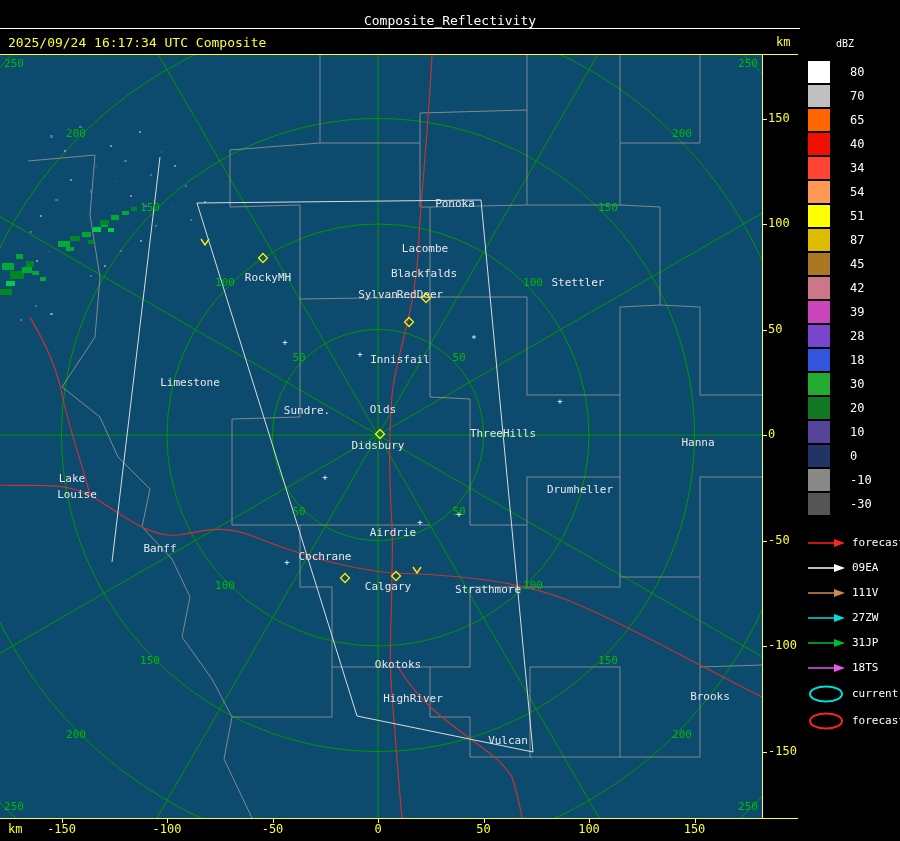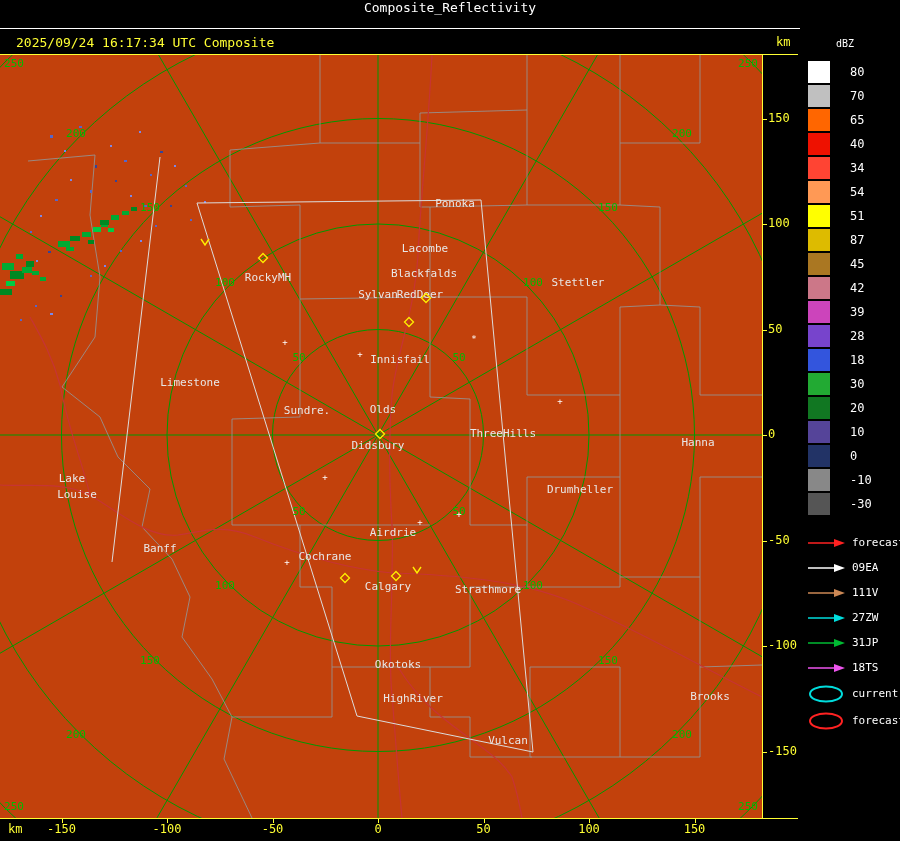--- a/index.html
+++ b/index.html
@@ -1,28 +1,28 @@
 <!DOCTYPE html>
 <html><head>
 <meta charset="utf-8">
 <title>Composite_Reflectivity</title>
 <style>
   html,body{margin:0;padding:0;background:#000;}
   body{width:900px;height:841px;position:relative;overflow:hidden;
        font-family:"DejaVu Sans Mono",monospace;color:#fff;}
   .titlebar{position:absolute;top:0;left:0;width:900px;height:28px;
-            border-bottom:1px solid #fff;display:flex;align-items:flex-start;
+            border-bottom:1px solid #fff;display:flex;align-items:flex-end;
             justify-content:center;font-size:13px;color:#fff;}
-  .ts{position:absolute;left:16px;top:35px;color:#ffff33;font-size:13px;}
+  .ts{position:absolute;left:8px;top:35px;color:#ffff33;font-size:13px;}
   .km-top{position:absolute;left:776px;top:35px;color:#ffff33;font-size:12px;}
   .km-bottom{position:absolute;left:8px;top:822px;color:#ffff33;font-size:12px;}
   .hline1{position:absolute;top:54px;left:0;width:798px;height:1px;background:#ffff33;}
   .vline{position:absolute;top:54px;left:762px;width:1px;height:765px;background:#ffff33;}
   .hline2{position:absolute;top:818px;left:0;width:798px;height:1px;background:#ffff33;}
-  #map-wrap{position:absolute;top:55px;left:0;width:762px;height:763px;background:#c2410c;}
+  #map-wrap{position:absolute;top:55px;left:0;width:762px;height:763px;background:#0c4a6e;}
   #map-svg{display:block;}
   .ring{stroke:#009900;fill:none;stroke-width:1;}
   .boundary{stroke:#949494;fill:none;stroke-width:1;opacity:.85;}
   .road{stroke:#c63434;fill:none;stroke-width:1.2;}
   .scan{stroke:#dcdcdc;fill:none;stroke-width:1;}
   .site{stroke:#ffee00;fill:none;stroke-width:1.3;}
   .ymark{stroke:#ffee00;fill:none;stroke-width:1.4;}
   text.place{fill:#e8e8e8;font-size:11px;font-family:"DejaVu Sans Mono",monospace;text-anchor:middle;}
   text.ringlabel{fill:#00bb00;font-size:11px;font-family:"DejaVu Sans Mono",monospace;text-anchor:middle;}
   text.citymark{fill:#fff;font-size:9px;font-family:"DejaVu Sans Mono",monospace;text-anchor:middle;}

